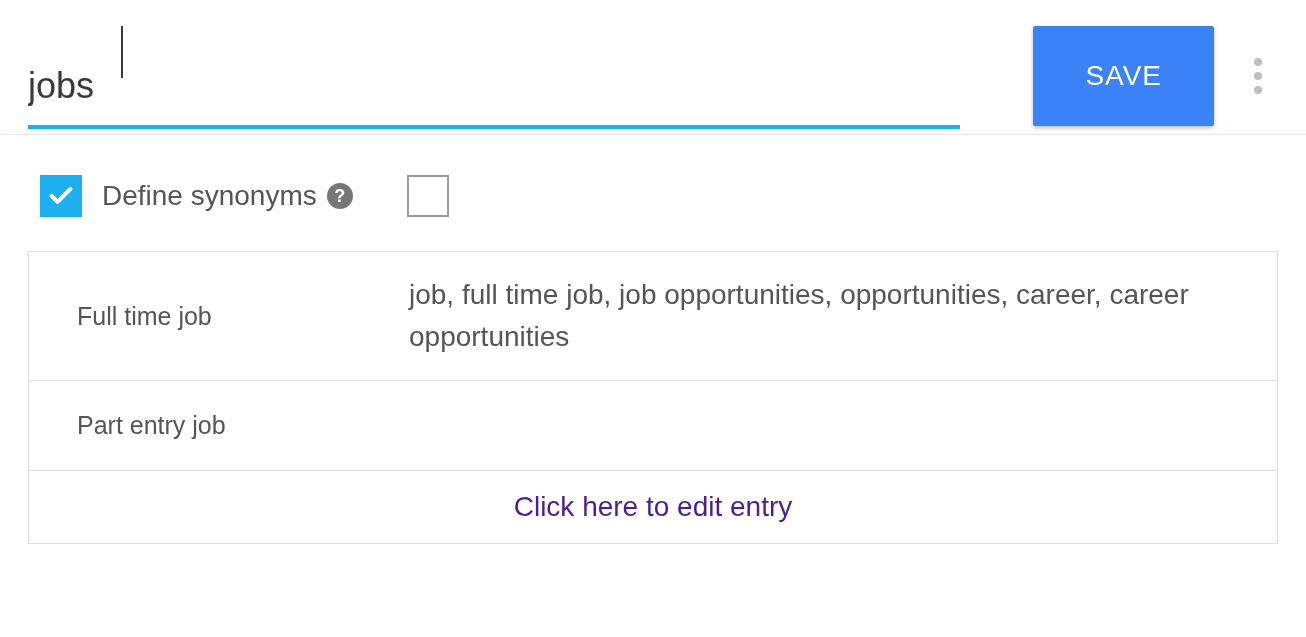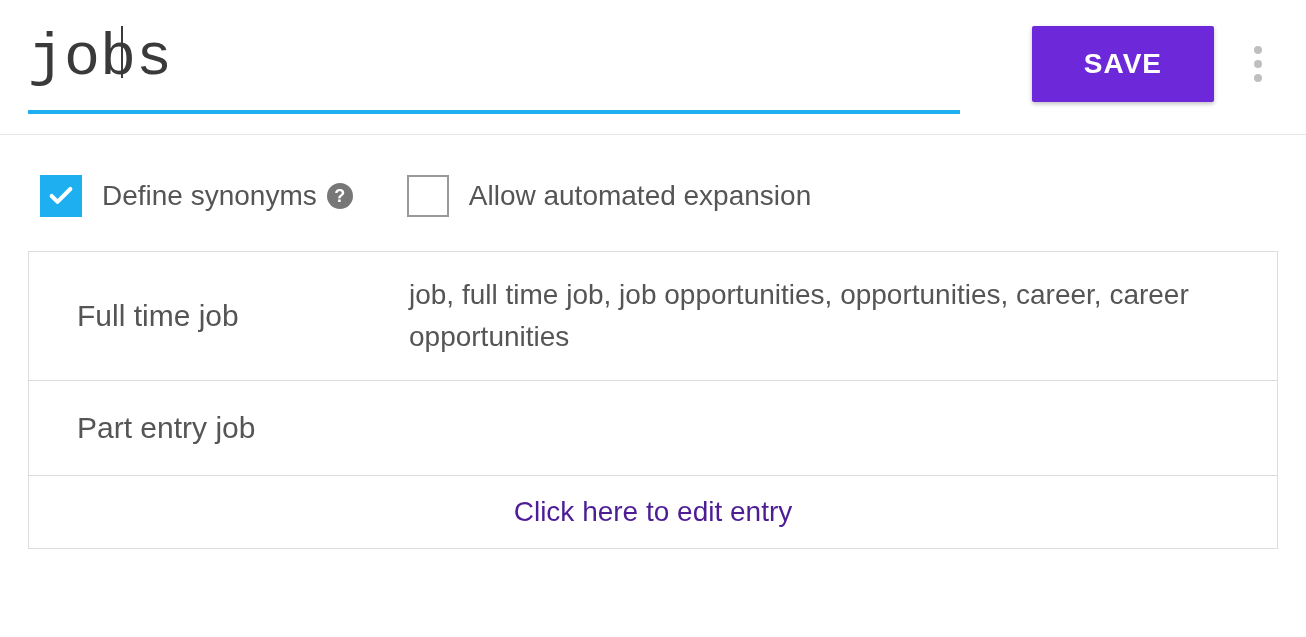--- a/index.html
+++ b/index.html
@@ -19,52 +19,53 @@
     }
     .title-wrap {
       flex: 0 0 auto;
       width: 932px;
       position: relative;
     }
     .title-input {
       width: 100%;
       border: none;
       border-bottom: 4px solid #1daff0;
-      font-size: 60px;
+      font-size: 36px;
       font-weight: 400;
       color: #3a3a3a;
       padding: 4px 0 18px 0;
       outline: none;
       background: transparent;
-      font-family: Liberation Mono, monospace;
+      font-family: Liberation Sans, sans-serif;
+      margin-top: 41px;
     }
     .cursor-bar {
       position: absolute;
       left: 93px;
       top: 6px;
       width: 2px;
       height: 52px;
       background: #3a3a3a;
     }
     .header-actions {
       flex: 1;
       display: flex;
       align-items: center;
       justify-content: flex-end;
       padding-top: 6px;
       gap: 24px;
     }
     .save-btn {
-      background: #6d28d9;
+      background: #3b82f6;
       color: #fff;
       border: none;
       font-size: 28px;
-      font-weight: 700;
+      font-weight: 400;
       letter-spacing: 1px;
-      padding: 22px 52px;
+      padding: 34px 52px;
       cursor: pointer;
       border-radius: 2px;
       box-shadow: 0 2px 4px rgba(0,0,0,0.25);
       font-family: inherit;
     }
     .more-btn {
       width: 40px;
       height: 56px;
       display: flex;
       flex-direction: column;
@@ -133,21 +134,21 @@
       display: flex;
       border-bottom: 1px solid #ddd;
       min-height: 76px;
     }
     .row:last-child { border-bottom: none; }
     .cell-name {
       width: 380px;
       padding: 30px 20px 30px 48px;
       display: flex;
       align-items: center;
-      font-size: 30px;
+      font-size: 25px;
       color: #555;
     }
     .cell-syn {
       flex: 1;
       padding: 22px 30px 22px 0;
       font-size: 28px;
       color: #555;
       line-height: 1.5;
       display: flex;
       align-items: center;
@@ -186,21 +187,20 @@
         <path d="M4 12 L9 17 L20 6" stroke="#fff" stroke-width="3.5" fill="none" stroke-linecap="round" stroke-linejoin="round"></path>
       </svg>
     </div>
     <div class="opt-label">
       <span>Define synonyms</span>
       <span class="help-icon">?</span>
     </div>
   </div>
   <div class="opt">
     <div class="checkbox"></div>
-    <div class="opt-label">Allow automated expansion</div>
   </div>
 </div>
 
 <div class="table-wrap">
   <div class="row">
     <div class="cell-name">Full time job</div>
     <div class="cell-syn">job, full time job, job opportunities, opportunities, career, career opportunities</div>
   </div>
   <div class="row">
     <div class="cell-name">Part entry job</div>

